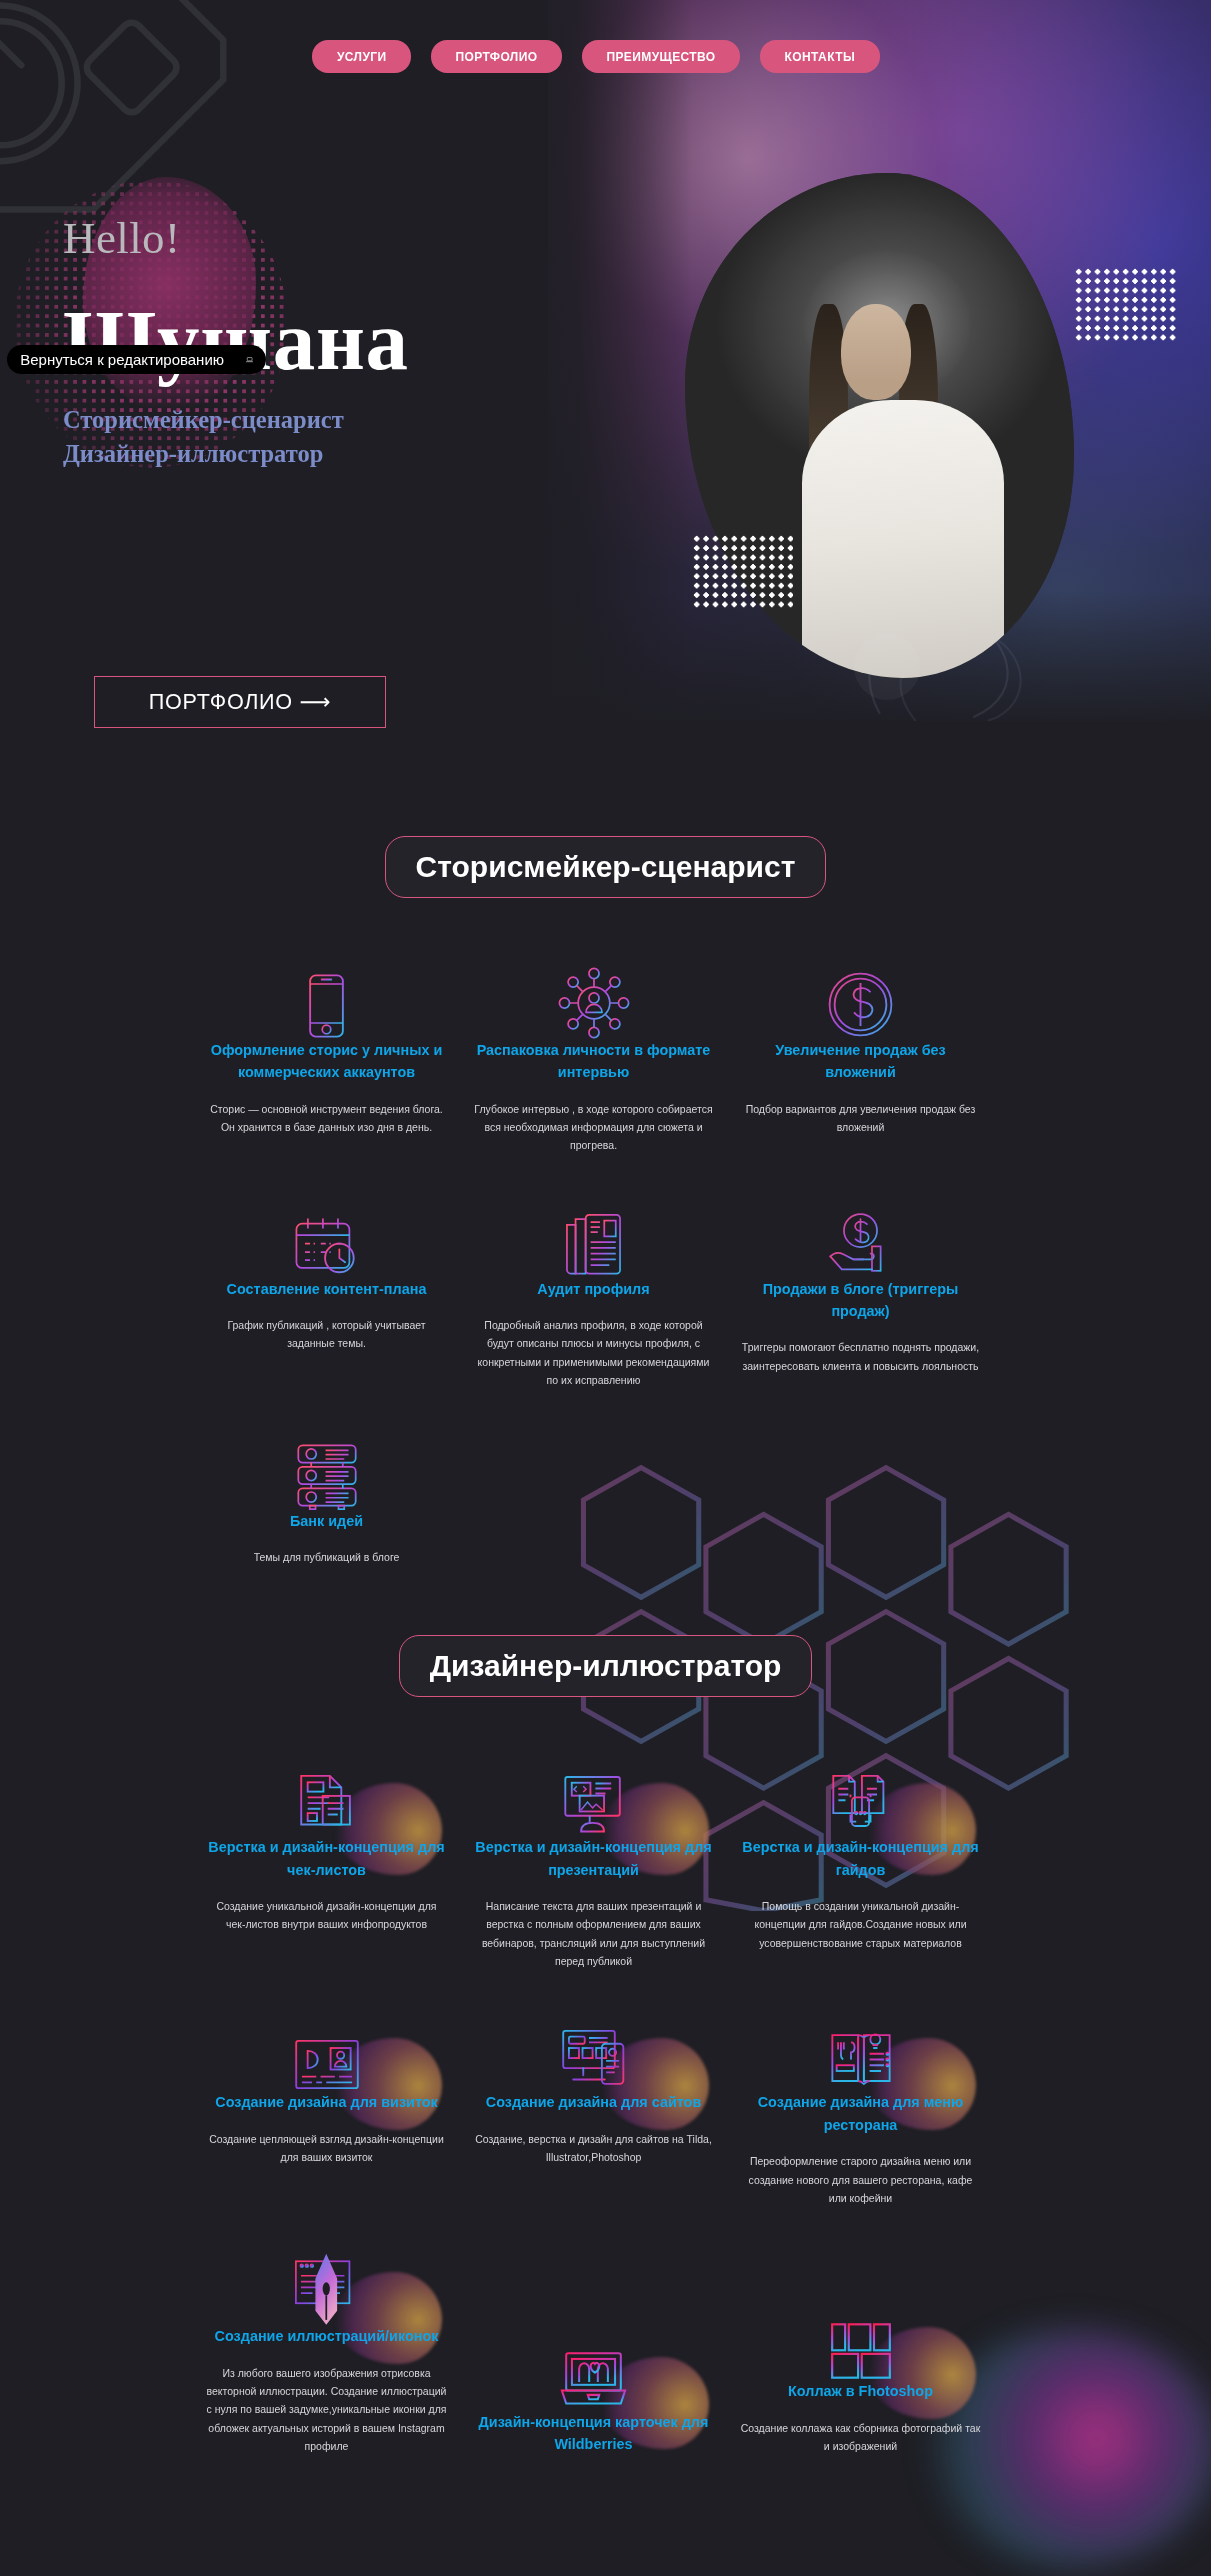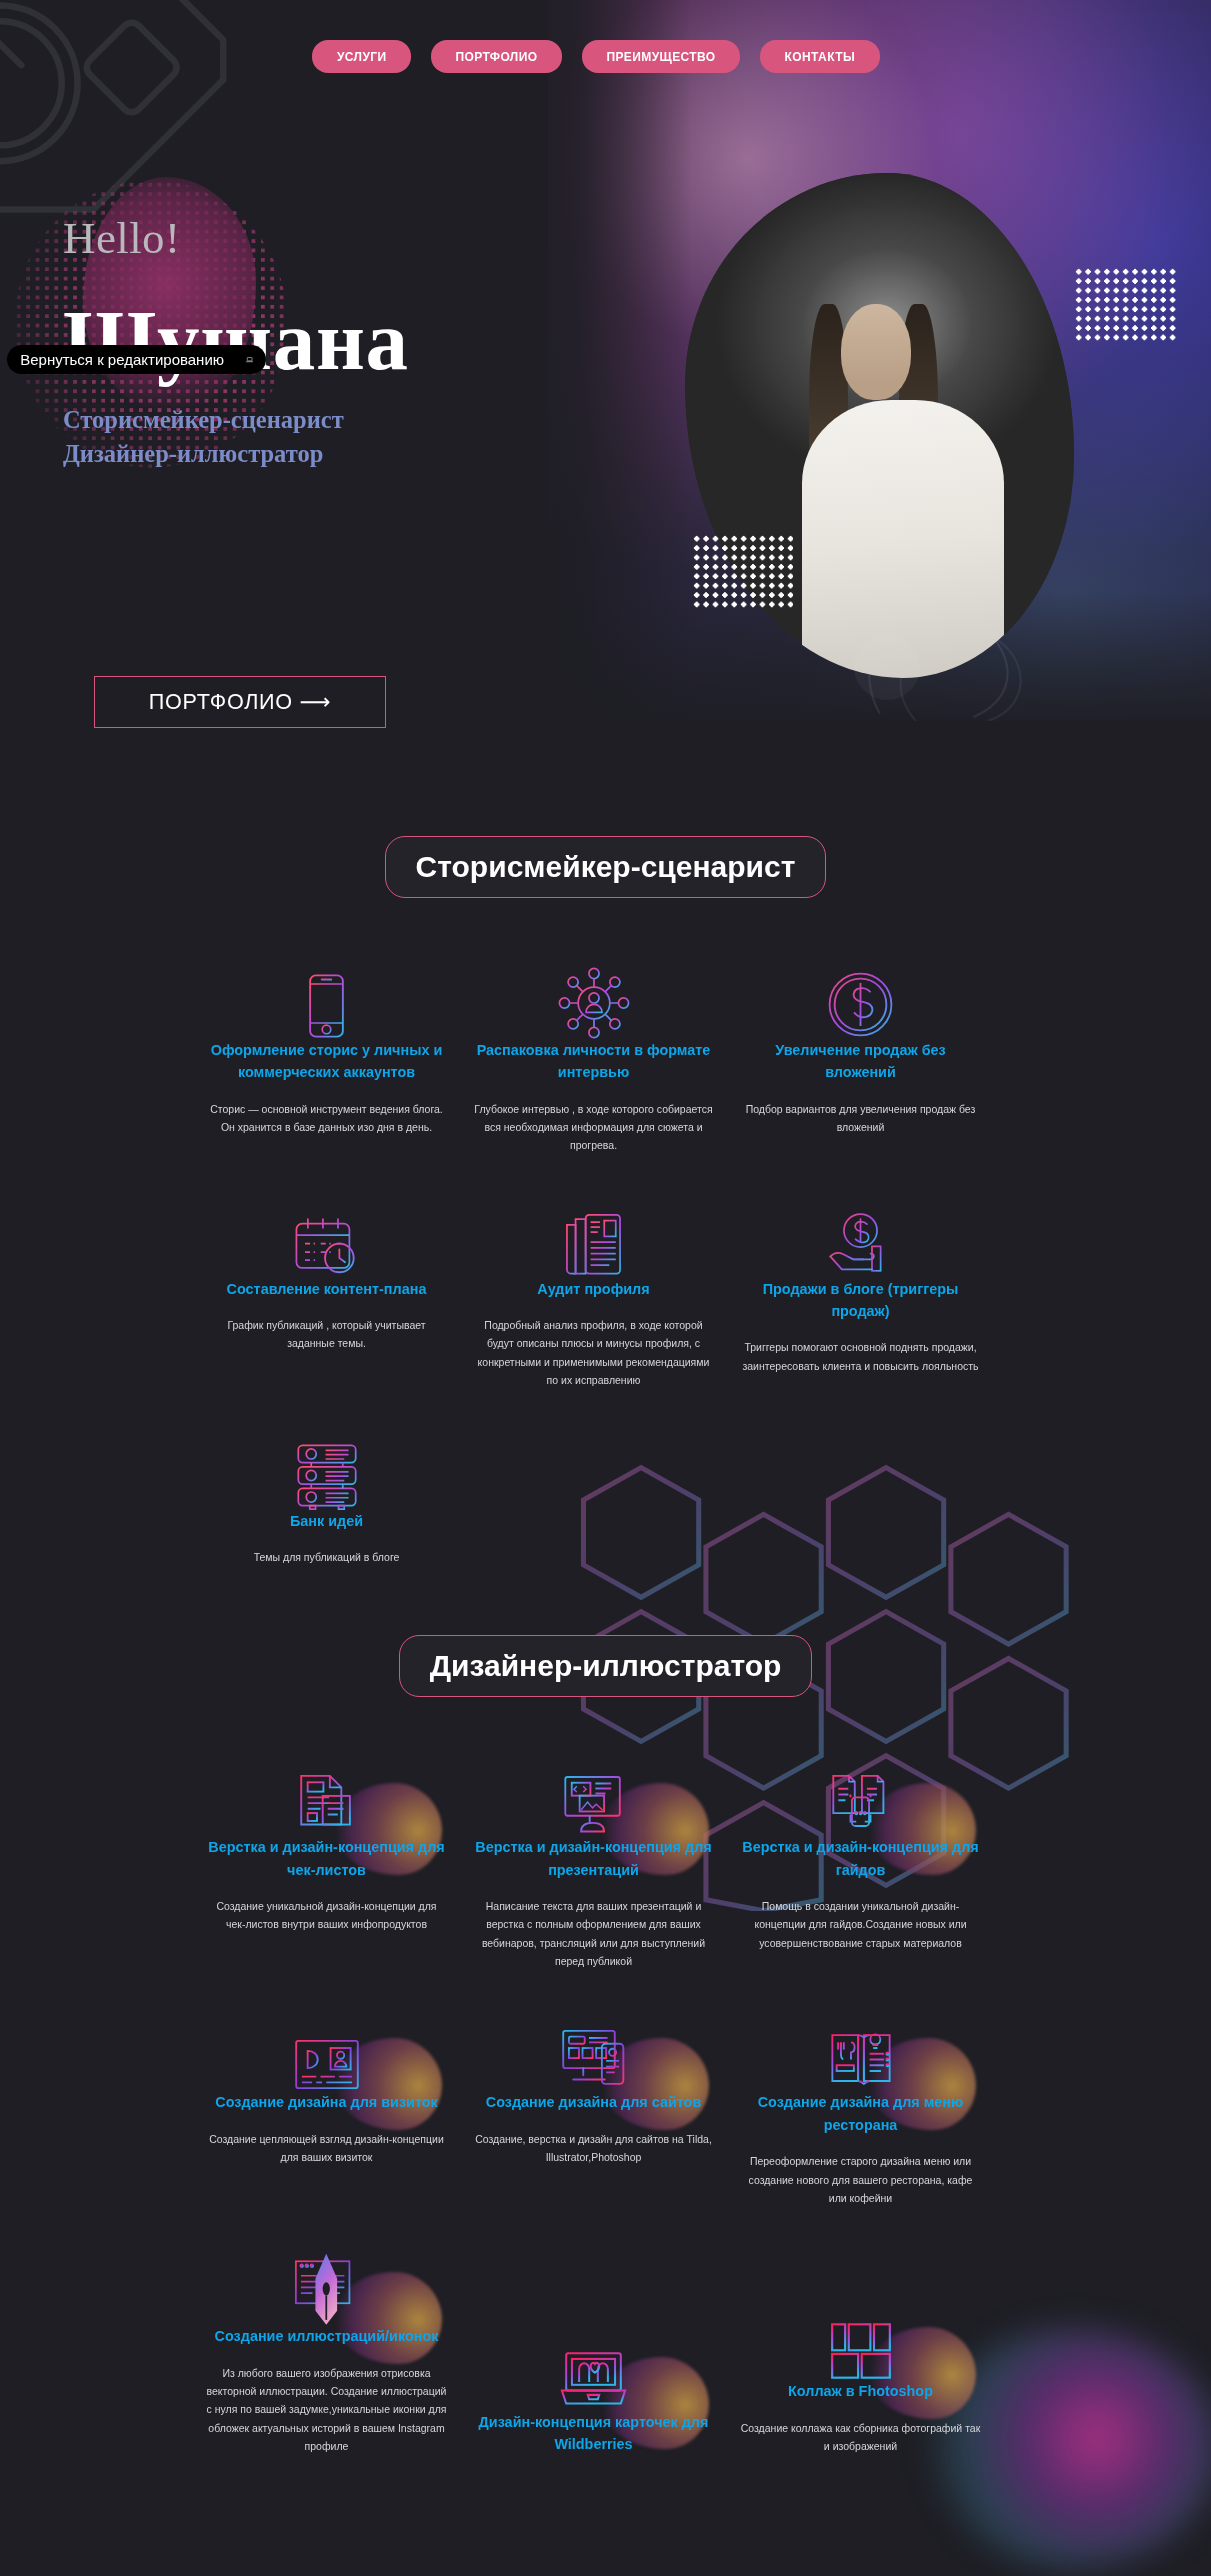--- a/index.html
+++ b/index.html
@@ -557,21 +557,21 @@
                 <path d="M48 14v32M57 21c-3-3-8-4-12-3-5 2-6 8-2 11 4 3 12 2 15 6 3 4 1 10-4 11-5 1-10-1-13-4" stroke-linecap="round"></path>
                 <path d="M6 66c5-5 12-6 18-3l14 7h14" stroke-linecap="round"></path>
                 <path d="M22 72h18" stroke-linecap="round"></path>
                 <path d="M38 70h24c5 0 7-8 0-8" stroke-linecap="round"></path>
                 <rect x="64" y="52" width="12" height="34"></rect>
                 <path d="M6 66l16 18h42" stroke-linecap="round"></path>
               </g>
             </svg>
           </div>
           <div class="card-title">Продажи в блоге (триггеры продаж)</div>
-          <div class="card-desc">Триггеры помогают основной поднять продажи, заинтересовать клиента и повысить лояльность</div>
+          <div class="card-desc">Триггеры помогают бесплатно поднять продажи, заинтересовать клиента и повысить лояльность</div>
         </div>
       </div>
 
       <div class="row" style="margin-top:42px;">
         <div class="card">
           <div class="card-icon">
             <svg width="66" height="69" viewBox="0 0 92 96" fill="none">
               <defs>
                   <linearGradient id="g7" x1="0" y1="0" x2="1" y2="1">
                 <stop offset="0%" stop-color="#ff4d6d"></stop>

